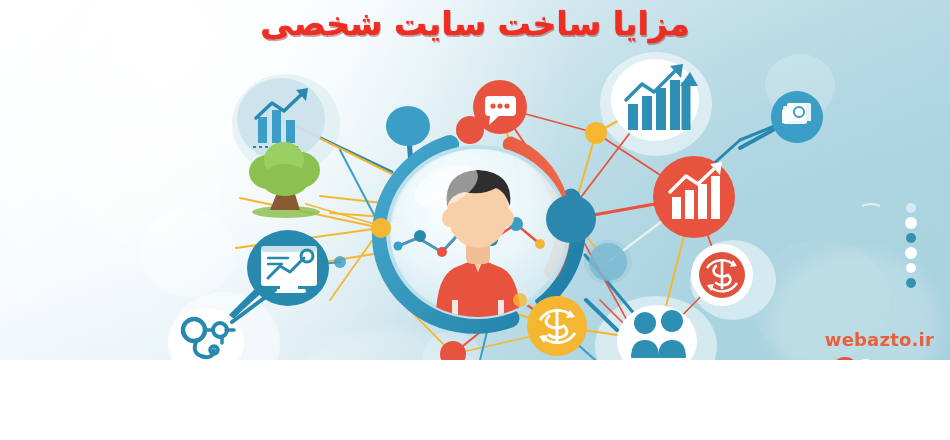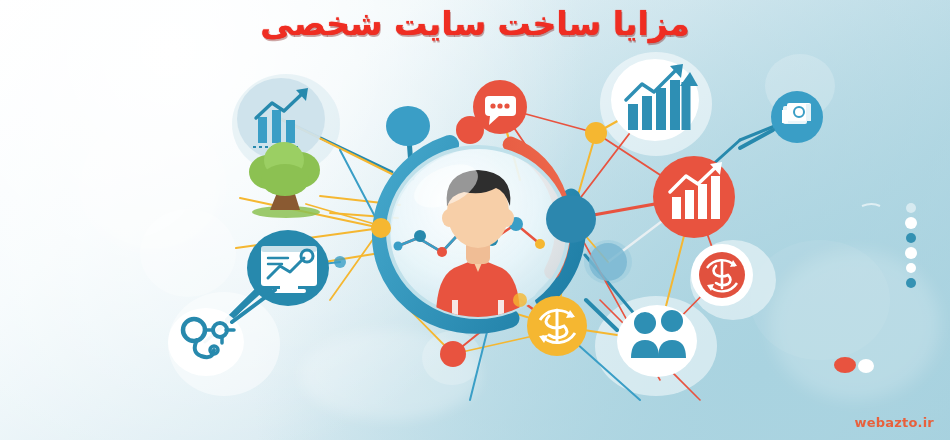--- a/index.html
+++ b/index.html
@@ -1,21 +1,21 @@
 <!DOCTYPE html>
 <html><head>
 <meta charset="utf-8">
 <style>
   html,body{margin:0;padding:0;}
   body{
     width:950px;height:440px;overflow:hidden;
     font-family:"DejaVu Sans","Liberation Sans",sans-serif;
   }
   #stage{
-    position:relative;width:950px;height:440px;overflow:hidden;
+    position:relative;width:950px;height:360px;overflow:hidden;
     background:
       radial-gradient(circle at 18% 12%, #ffffff 0%, rgba(255,255,255,0) 48%),
       radial-gradient(circle at 80% 85%, #a9d3e0 0%, rgba(169,211,224,0) 60%),
       linear-gradient(135deg,#ffffff 0%,#f4fafc 22%,#dcecf2 50%,#b6d9e4 78%,#a4cfdd 100%);
   }
   
   .blob{position:absolute;border-radius:50%;pointer-events:none;}
   .b8{left:76px;top:112px;width:150px;height:140px;background:rgba(255,255,255,.30);filter:blur(6px);}
   .b9{left:770px;top:250px;width:170px;height:150px;background:rgba(255,255,255,.18);filter:blur(8px);}
   .b10{left:300px;top:330px;width:180px;height:90px;background:rgba(255,255,255,.25);filter:blur(7px);}
@@ -25,21 +25,21 @@
     position:absolute;left:0;right:0;top:4px;
     text-align:center;direction:rtl;
     font-size:33px;font-weight:bold;letter-spacing:.5px;
     color:#ef2d22;
     text-shadow:1px 2px 0 rgba(120,10,5,.35), 0 0 1px #ef2d22;
     font-family:"DejaVu Sans","Liberation Sans",sans-serif;
   }
   
   #watermark{
     position:absolute;right:16px;bottom:10px;
-    font-size:13px;font-weight:bold;color:#e8603c;letter-spacing:.2px;
+    font-size:18px;font-weight:bold;color:#e8603c;letter-spacing:.2px;
   }
   
   #art{position:absolute;left:0;top:0;width:950px;height:440px;}
 </style>
 </head>
 <body>
 
 <div id="stage">
 
   <div class="blob b8"></div>

